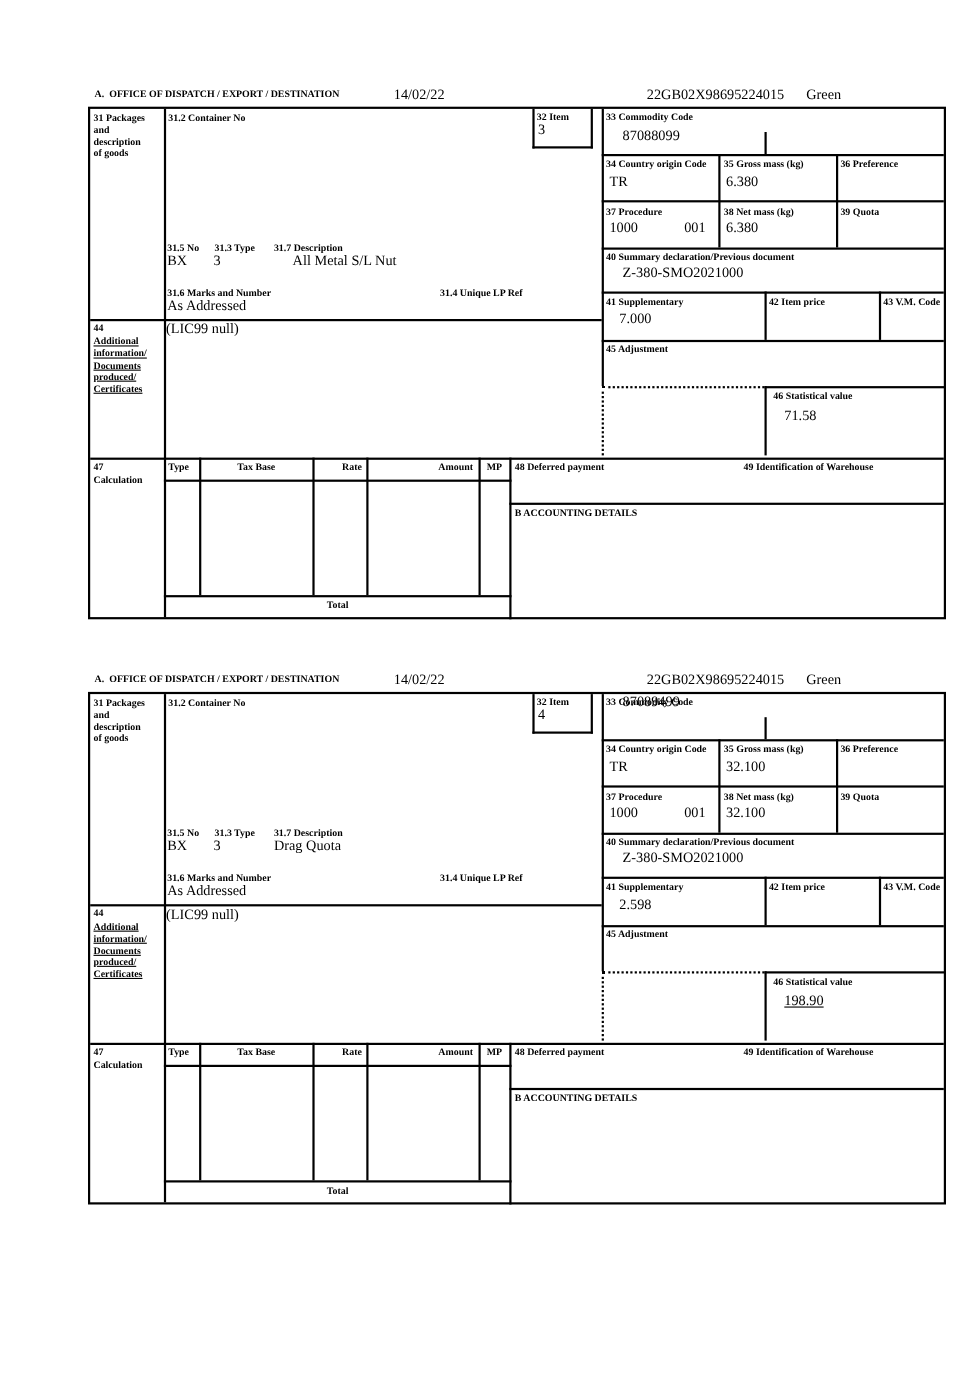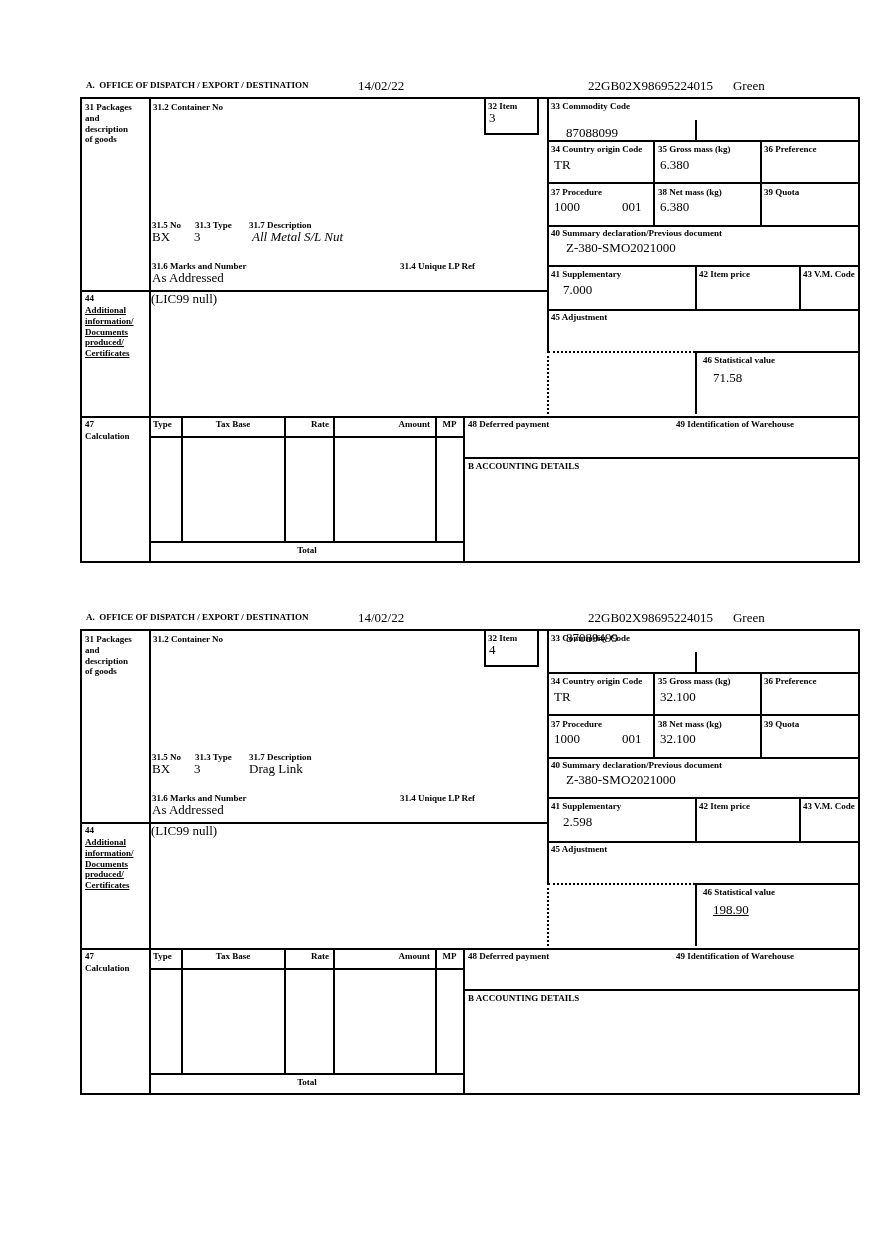--- a/index.html
+++ b/index.html
@@ -52,41 +52,41 @@
     <span class="b31line">31 Packages</span>
     <span class="b31line">and</span>
     <span class="b31line">description</span>
     <span class="b31line">of goods</span>
   </div>
   <div class="lbl" style="left:71px;top:3px;">31.2 Container No</div>
   <div class="lbl" style="left:406px;top:2px;">32 Item</div>
   <div class="val" style="left:407px;top:12px;">3</div>
 
   <div class="lbl" style="left:469px;top:2px;">33 Commodity Code</div>
-  <div class="val" style="left:484px;top:17px;margin-top:10px;">87088099</div>
+  <div class="val" style="left:484px;top:17px;">87088099</div>
 
   <div class="lbl" style="left:469px;top:45px;">34 Country origin Code</div>
   <div class="val" style="left:472px;top:59px;">TR</div>
   <div class="lbl" style="left:576px;top:45px;">35 Gross mass (kg)</div>
   <div class="val" style="left:578px;top:59px;">6.380</div>
   <div class="lbl" style="left:682px;top:45px;">36 Preference</div>
 
   <div class="lbl" style="left:469px;top:88px;">37 Procedure</div>
   <div class="val" style="left:472px;top:101px;">1000</div>
   <div class="val" style="left:540px;top:101px;">001</div>
   <div class="lbl" style="left:576px;top:88px;">38 Net mass (kg)</div>
   <div class="val" style="left:578px;top:101px;">6.380</div>
   <div class="lbl" style="left:682px;top:88px;">39 Quota</div>
 
   <div class="lbl" style="left:70px;top:121px;">31.5 No</div>
   <div class="lbl" style="left:113px;top:121px;">31.3 Type</div>
   <div class="lbl" style="left:167px;top:121px;">31.7 Description</div>
   <div class="val" style="left:70px;top:131px;">BX</div>
   <div class="val" style="left:112px;top:131px;">3</div>
-  <div class="val" style="left:170px;top:131px;font-style:italic;">All Metal S/L Nut</div>
+  <div class="val" style="left:184px;top:131px;">All Metal S/L Nut</div>
 
   <div class="lbl" style="left:70px;top:162px;">31.6 Marks and Number</div>
   <div class="lbl" style="left:318px;top:162px;">31.4 Unique LP Ref</div>
   <div class="val" style="left:70px;top:172px;">As Addressed</div>
 
   <div class="lbl" style="left:469px;top:129px;">40 Summary declaration/Previous document</div>
   <div class="val" style="left:484px;top:142px;">Z-380-SMO2021000</div>
 
   <div class="lbl" style="left:469px;top:170px;">41 Supplementary</div>
   <div class="val" style="left:481px;top:184px;text-align:right;">7.000</div>
@@ -179,21 +179,21 @@
   <div class="val" style="left:540px;top:101px;">001</div>
   <div class="lbl" style="left:576px;top:88px;">38 Net mass (kg)</div>
   <div class="val" style="left:578px;top:101px;">32.100</div>
   <div class="lbl" style="left:682px;top:88px;">39 Quota</div>
 
   <div class="lbl" style="left:70px;top:121px;">31.5 No</div>
   <div class="lbl" style="left:113px;top:121px;">31.3 Type</div>
   <div class="lbl" style="left:167px;top:121px;">31.7 Description</div>
   <div class="val" style="left:70px;top:131px;">BX</div>
   <div class="val" style="left:112px;top:131px;">3</div>
-  <div class="val" style="left:167px;top:131px;">Drag Link</div>
+  <div class="val" style="left:167px;top:131px;">Drag Quota</div>
 
   <div class="lbl" style="left:70px;top:162px;">31.6 Marks and Number</div>
   <div class="lbl" style="left:318px;top:162px;">31.4 Unique LP Ref</div>
   <div class="val" style="left:70px;top:172px;">As Addressed</div>
 
   <div class="lbl" style="left:469px;top:129px;">40 Summary declaration/Previous document</div>
   <div class="val" style="left:484px;top:142px;">Z-380-SMO2021000</div>
 
   <div class="lbl" style="left:469px;top:170px;">41 Supplementary</div>
   <div class="val" style="left:481px;top:184px;">2.598</div>

